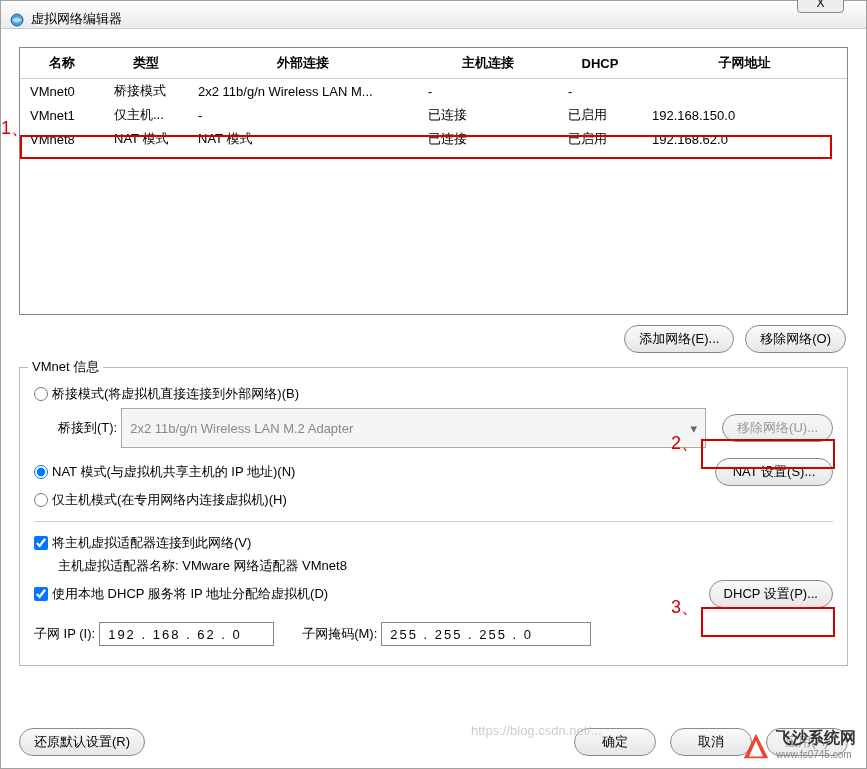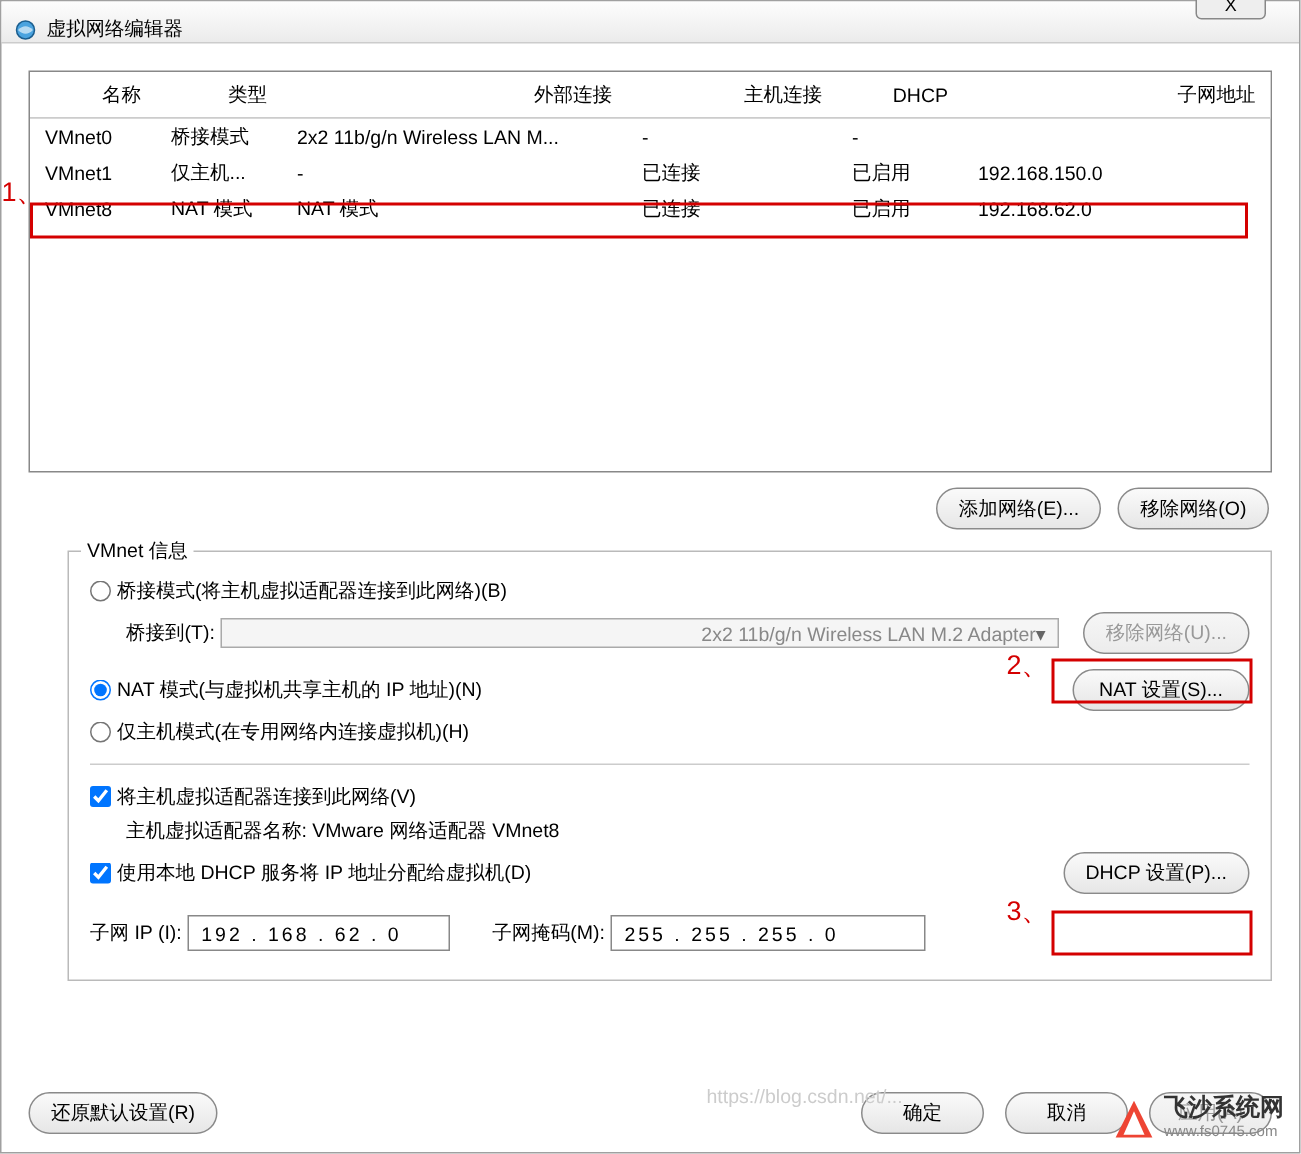--- a/index.html
+++ b/index.html
@@ -5,31 +5,31 @@
     * { box-sizing: border-box; margin: 0; padding: 0; }
     body { font-family: "Microsoft YaHei", "SimSun", Arial, sans-serif; font-size: 13px; background: #f0f0f0; color: #000; }
     .window { width: 867px; height: 769px; background: #fff; border: 1px solid #a0a0a0; position: relative; }
     .titlebar { height: 28px; background: linear-gradient(#fdfdfd,#ebebeb); border-bottom: 1px solid #ccc; display: flex; align-items: flex-end; padding: 0 8px; gap: 6px; }
     .titlebar .icon { width: 16px; height: 16px; }
     .titlebar .title { font-size: 13px; }
     .close-btn { position: absolute; right: 22px; top: -8px; width: 47px; height: 20px; border: 1px solid #888; border-radius: 0 0 4px 4px; background: #eee; text-align: center; font-size: 12px; line-height: 18px;}
     .content { padding: 18px; }
     .table-wrap { border: 1px solid #888; height: 268px; background: #fff; overflow: hidden; }
     table { width: 100%; border-collapse: collapse; font-size: 13px; }
-    th { text-align: right; padding: 6px 10px; border-bottom: 1px solid #ccc; font-weight: normal; background: #fff; }
+    th { text-align: center; padding: 6px 10px; border-bottom: 1px solid #ccc; font-weight: bold; background: #fff; }
     td { padding: 3px 10px; }
     .annot { position: absolute; color: #d40000; font-size: 18px; font-weight: normal; pointer-events:none;}
     .redbox { position: absolute; border: 2px solid #d40000; pointer-events: none; }
     .btnrow { text-align: right; margin-top: 10px; padding-right: 2px;}
     .btn { display:inline-block; min-width: 98px; padding: 4px 14px; border: 1px solid #8a8a8a; background: linear-gradient(#fafafa,#e6e6e6); border-radius: 14px; font-size: 13px; cursor: pointer; text-align:center; }
-    .fieldset { border: 1px solid #bababa; margin-top: 14px; padding: 12px 14px 14px 14px; position: relative; margin-left: 26px;}
+    .fieldset { border: 1px solid #bababa; margin-top: 14px; padding: 12px 14px 14px 14px; position: relative;}
     .fieldset .legend { position: absolute; top: -10px; left: 8px; background: #fff; padding: 0 4px; font-size: 13px;}
     .radio-row, .check-row, .text-row { display:flex; align-items:center; margin: 5px 0; gap:4px;}
     .indent { margin-left: 24px;}
-    .sel { flex:1; height:20px; border:1px solid #aaa; background:#f5f5f5; color:#888; padding:0 8px; display:flex; align-items:center; justify-content:flex-end;}
+    .sel { flex:1; height:40px; border:1px solid #aaa; background:#f5f5f5; color:#888; padding:0 8px; display:flex; align-items:center; justify-content:space-between;}
     .sel .arrow{color:#666;}
     .rightbtn{ margin-left:12px;}
     .hr { border-top:1px solid #ccc; margin: 12px 0;}
     .ipfield{ display:inline-flex; align-items:center; border:1px solid #888; height:24px; padding:0 8px; background:#fff; letter-spacing: 2px;}
     .bottom-bar{ position:absolute; bottom:12px; left:18px; right:18px; display:flex; align-items:center; justify-content:space-between;}
     .bottom-bar .center{ display:flex; gap:14px;}
     .disabled{ color:#999; background:linear-gradient(#f6f6f6,#ececec); cursor:default;}
     input[type=radio],input[type=checkbox]{ width:14px; height:14px;}
     .watermark{ position:absolute; right:10px; bottom:8px; display:flex; align-items:flex-end; gap:6px; font-size:16px; color:#333;}
     .watermark .wicon{ width:28px; height:28px;}
@@ -96,21 +96,21 @@
       <span class="btn">添加网络(E)...</span>
       &nbsp;
       <span class="btn">移除网络(O)</span>
     </div>
 
     <div class="fieldset">
       <span class="legend">VMnet 信息</span>
 
       <div class="radio-row">
         <input type="radio" name="mode" style="">
-        <span class="label-txt">桥接模式(将主机虚拟适配器连接到此网络)(B)</span>
+        <span class="label-txt">桥接模式(将虚拟机直接连接到外部网络)(B)</span>
       </div>
       <div class="radio-row indent">
         <span class="label-txt">桥接到(T):</span>
         <div class="sel">
           <span>2x2 11b/g/n Wireless LAN M.2 Adapter</span>
           <span class="arrow">▾</span>
         </div>
         <span class="btn rightbtn disabled">移除网络(U)...</span>
       </div>
 

